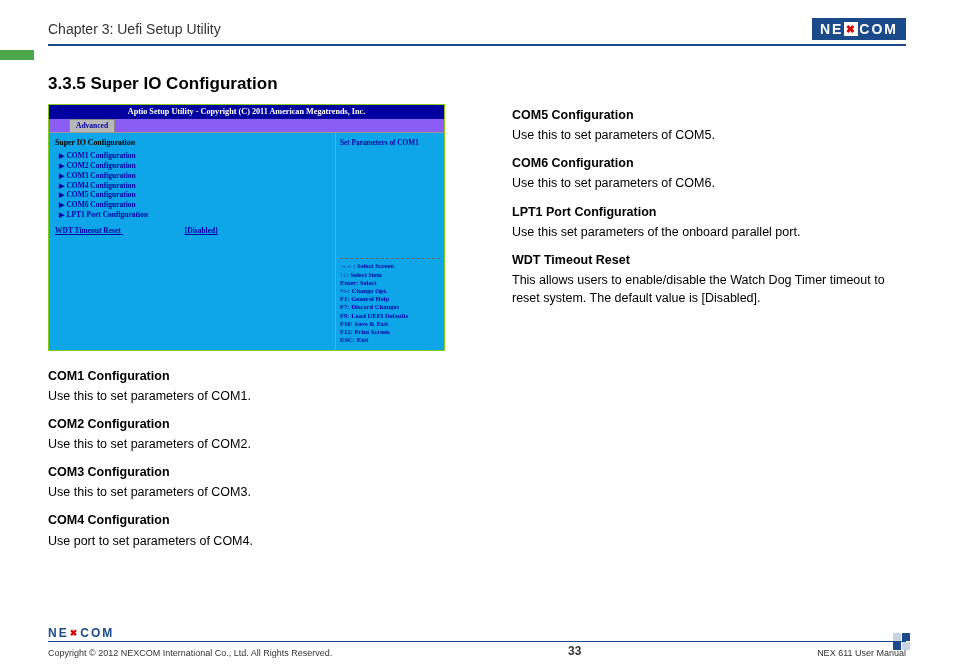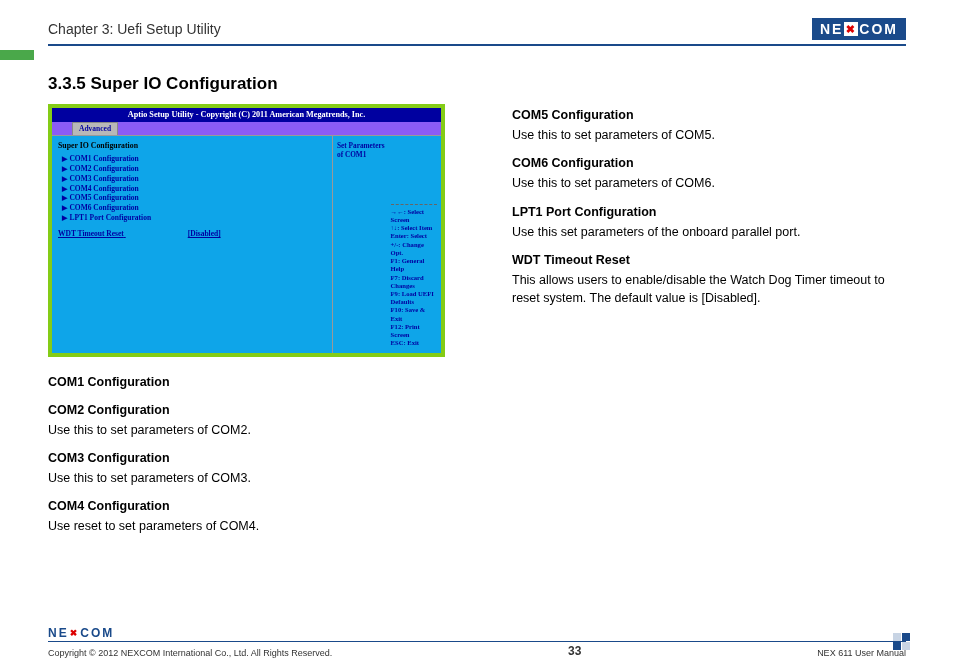--- a/index.html
+++ b/index.html
@@ -78,21 +78,21 @@
     width: 408px;
   }
   .col-right {
     flex: 1;
     padding-top: 2px;
   }
   
   .bios {
     width: 397px;
     background: #0000a0;
-    border: 4px solid #84cc16;
+    border: 1px solid #84cc16;
     font-family: "Times New Roman", serif;
     font-size: 8px;
     color: #fff;
     line-height: 1.25;
   }
   .bios-top {
     text-align: center;
     font-weight: bold;
     padding: 2px 0;
     font-size: 8.2px;
@@ -150,21 +150,21 @@
   .bios-wdt .val {
     margin-left: 62px;
   }
   .bios-side {
     width: 108px;
     padding: 5px 4px;
     color: #0000a0;
     font-weight: bold;
     font-size: 7.3px;
     display: flex;
-    flex-direction: row;
+    flex-direction: column;
   }
   .bios-help-top {
     font-size: 7.3px;
   }
   .bios-help {
     margin-top: auto;
     border-top: 1px dashed #666;
     padding-top: 3px;
     font-size: 6.6px;
     line-height: 1.25;
@@ -312,26 +312,27 @@
               <div>F10: Save &amp; Exit</div>
               <div>F12: Print Screen</div>
               <div>ESC: Exit</div>
             </div>
           </div>
         </div>
       </div>
 
       <div class="desc-block">
         <h4>COM1 Configuration</h4>
+        <p>Use this to set parameters of COM1.</p>
         <h4>COM2 Configuration</h4>
         <p>Use this to set parameters of COM2.</p>
         <h4>COM3 Configuration</h4>
         <p>Use this to set parameters of COM3.</p>
         <h4>COM4 Configuration</h4>
-        <p>Use reset to set parameters of COM4.</p>
+        <p>Use port to set parameters of COM4.</p>
       </div>
     </div>
 
     <div class="col-right">
       <div class="desc-block">
         <h4>COM5 Configuration</h4>
         <p>Use this to set parameters of COM5.</p>
         <h4>COM6 Configuration</h4>
         <p>Use this to set parameters of COM6.</p>
         <h4>LPT1 Port Configuration</h4>

